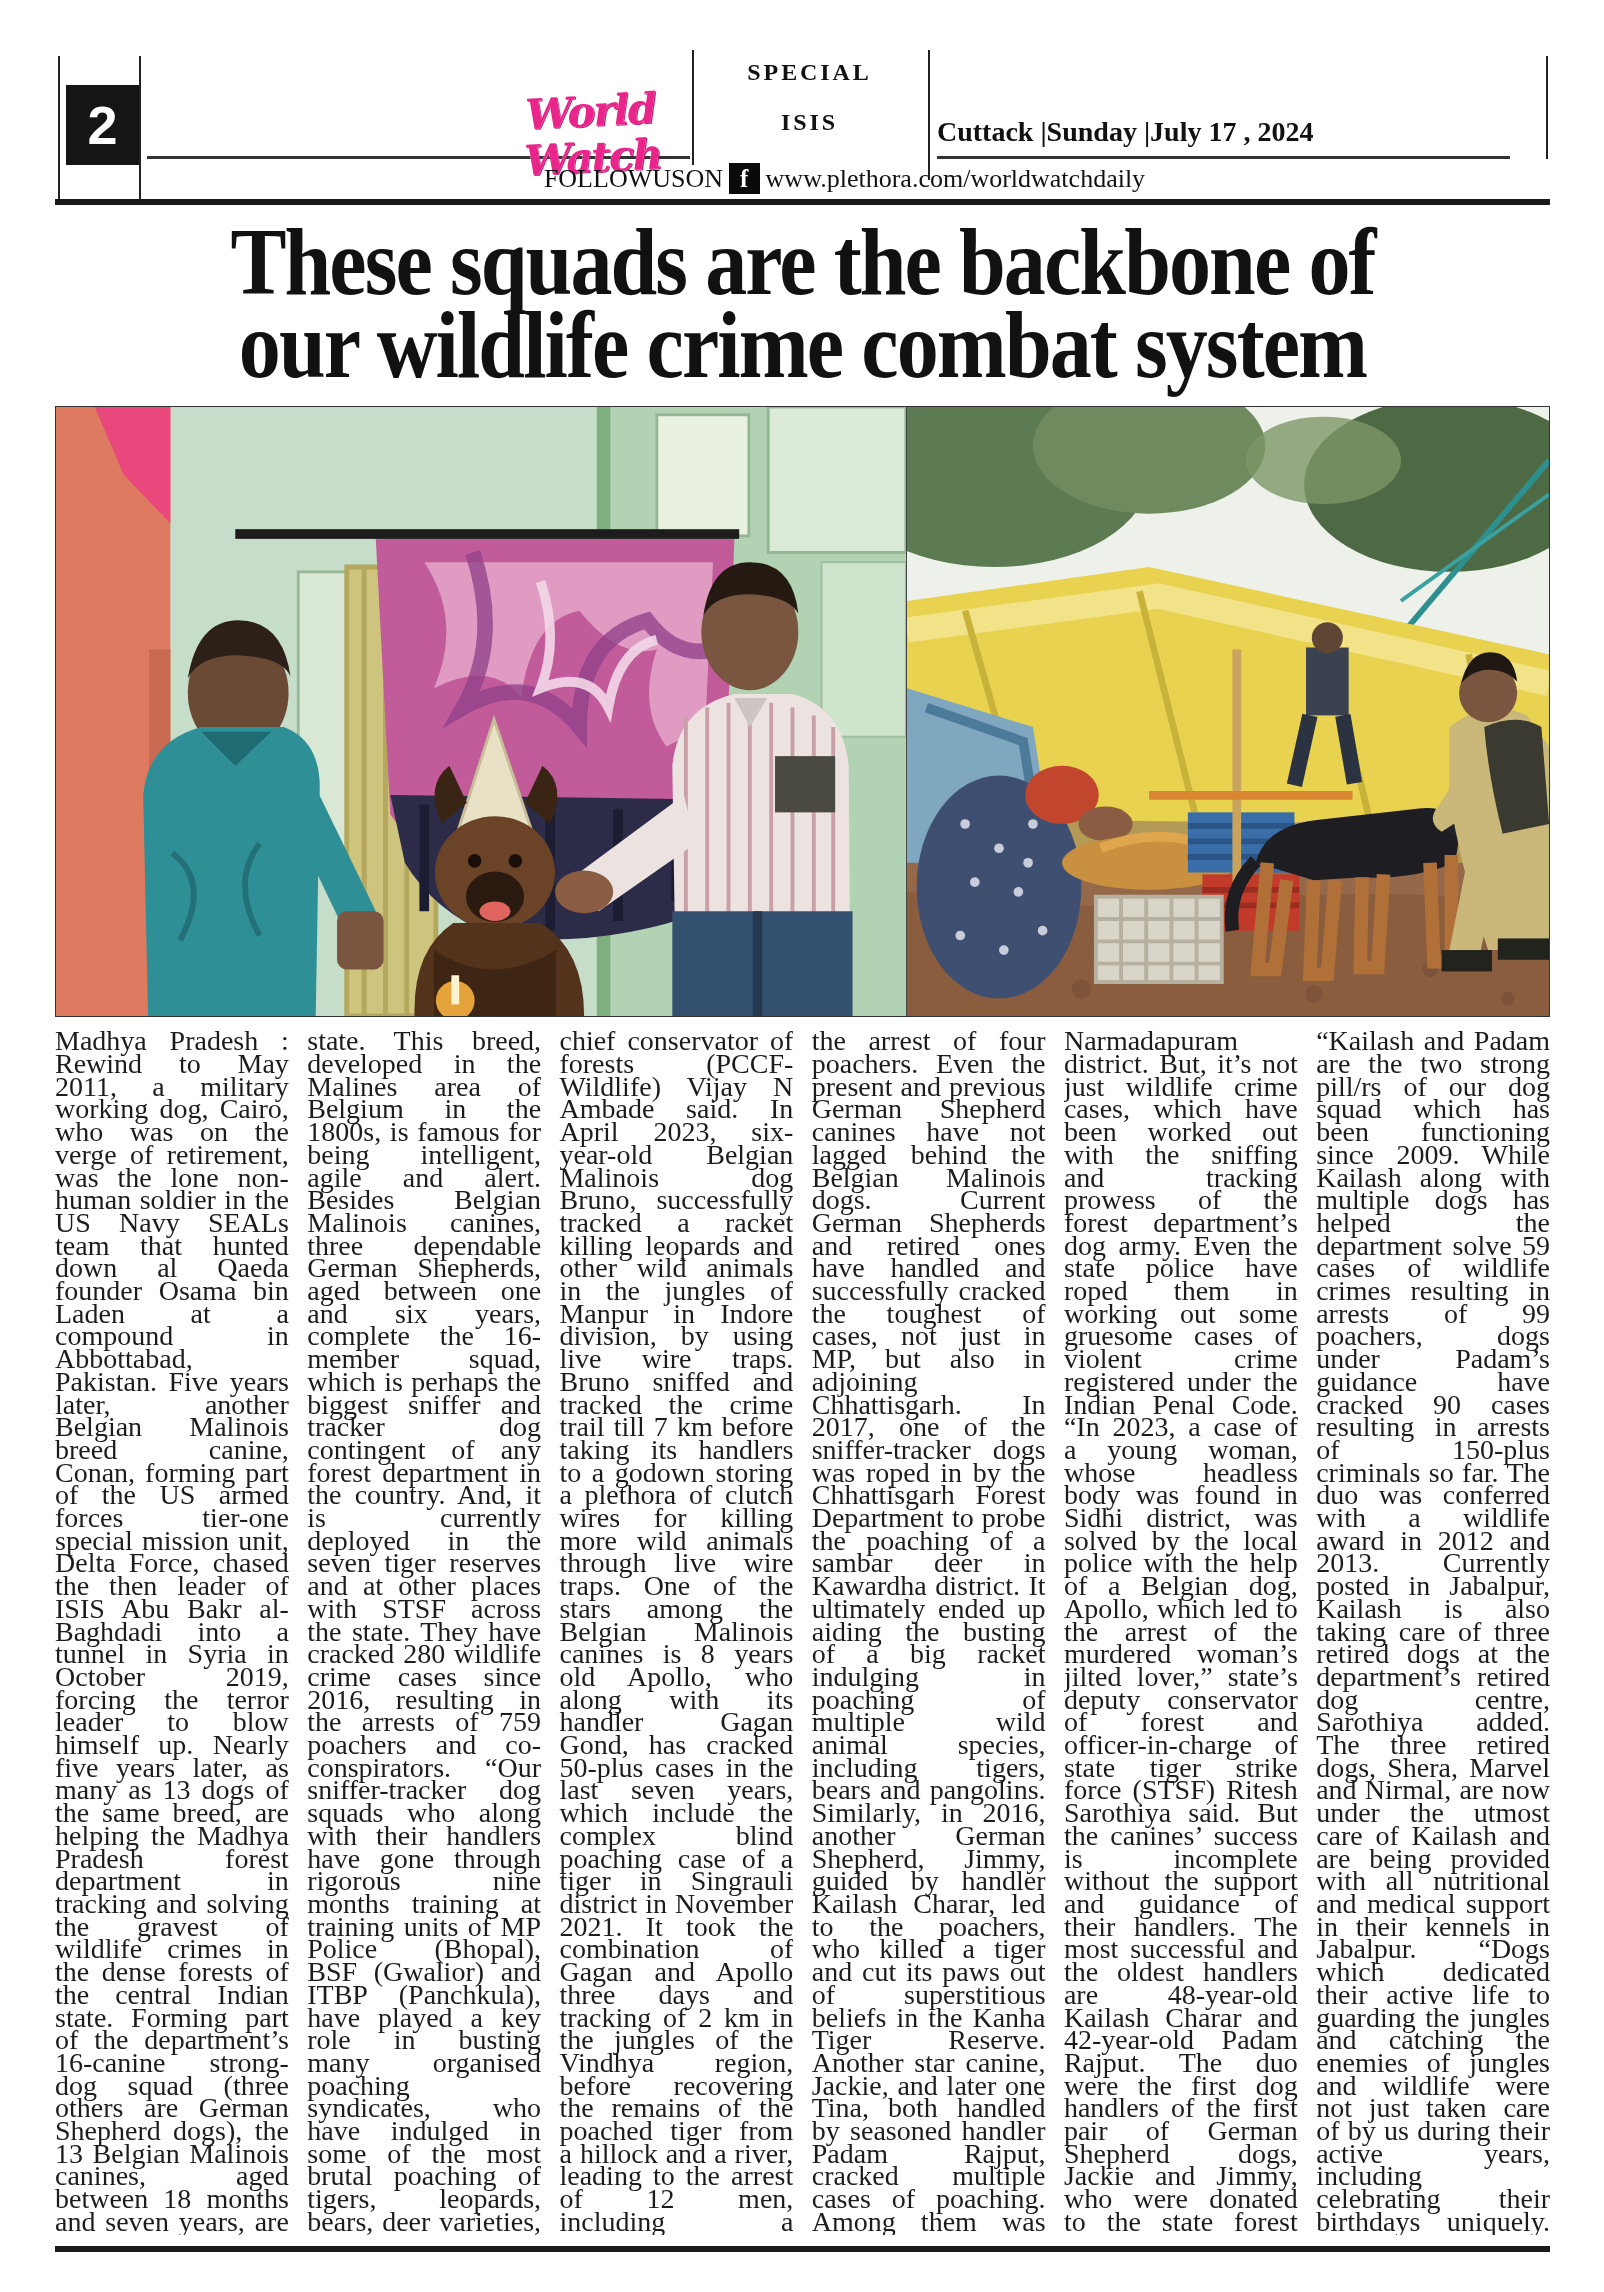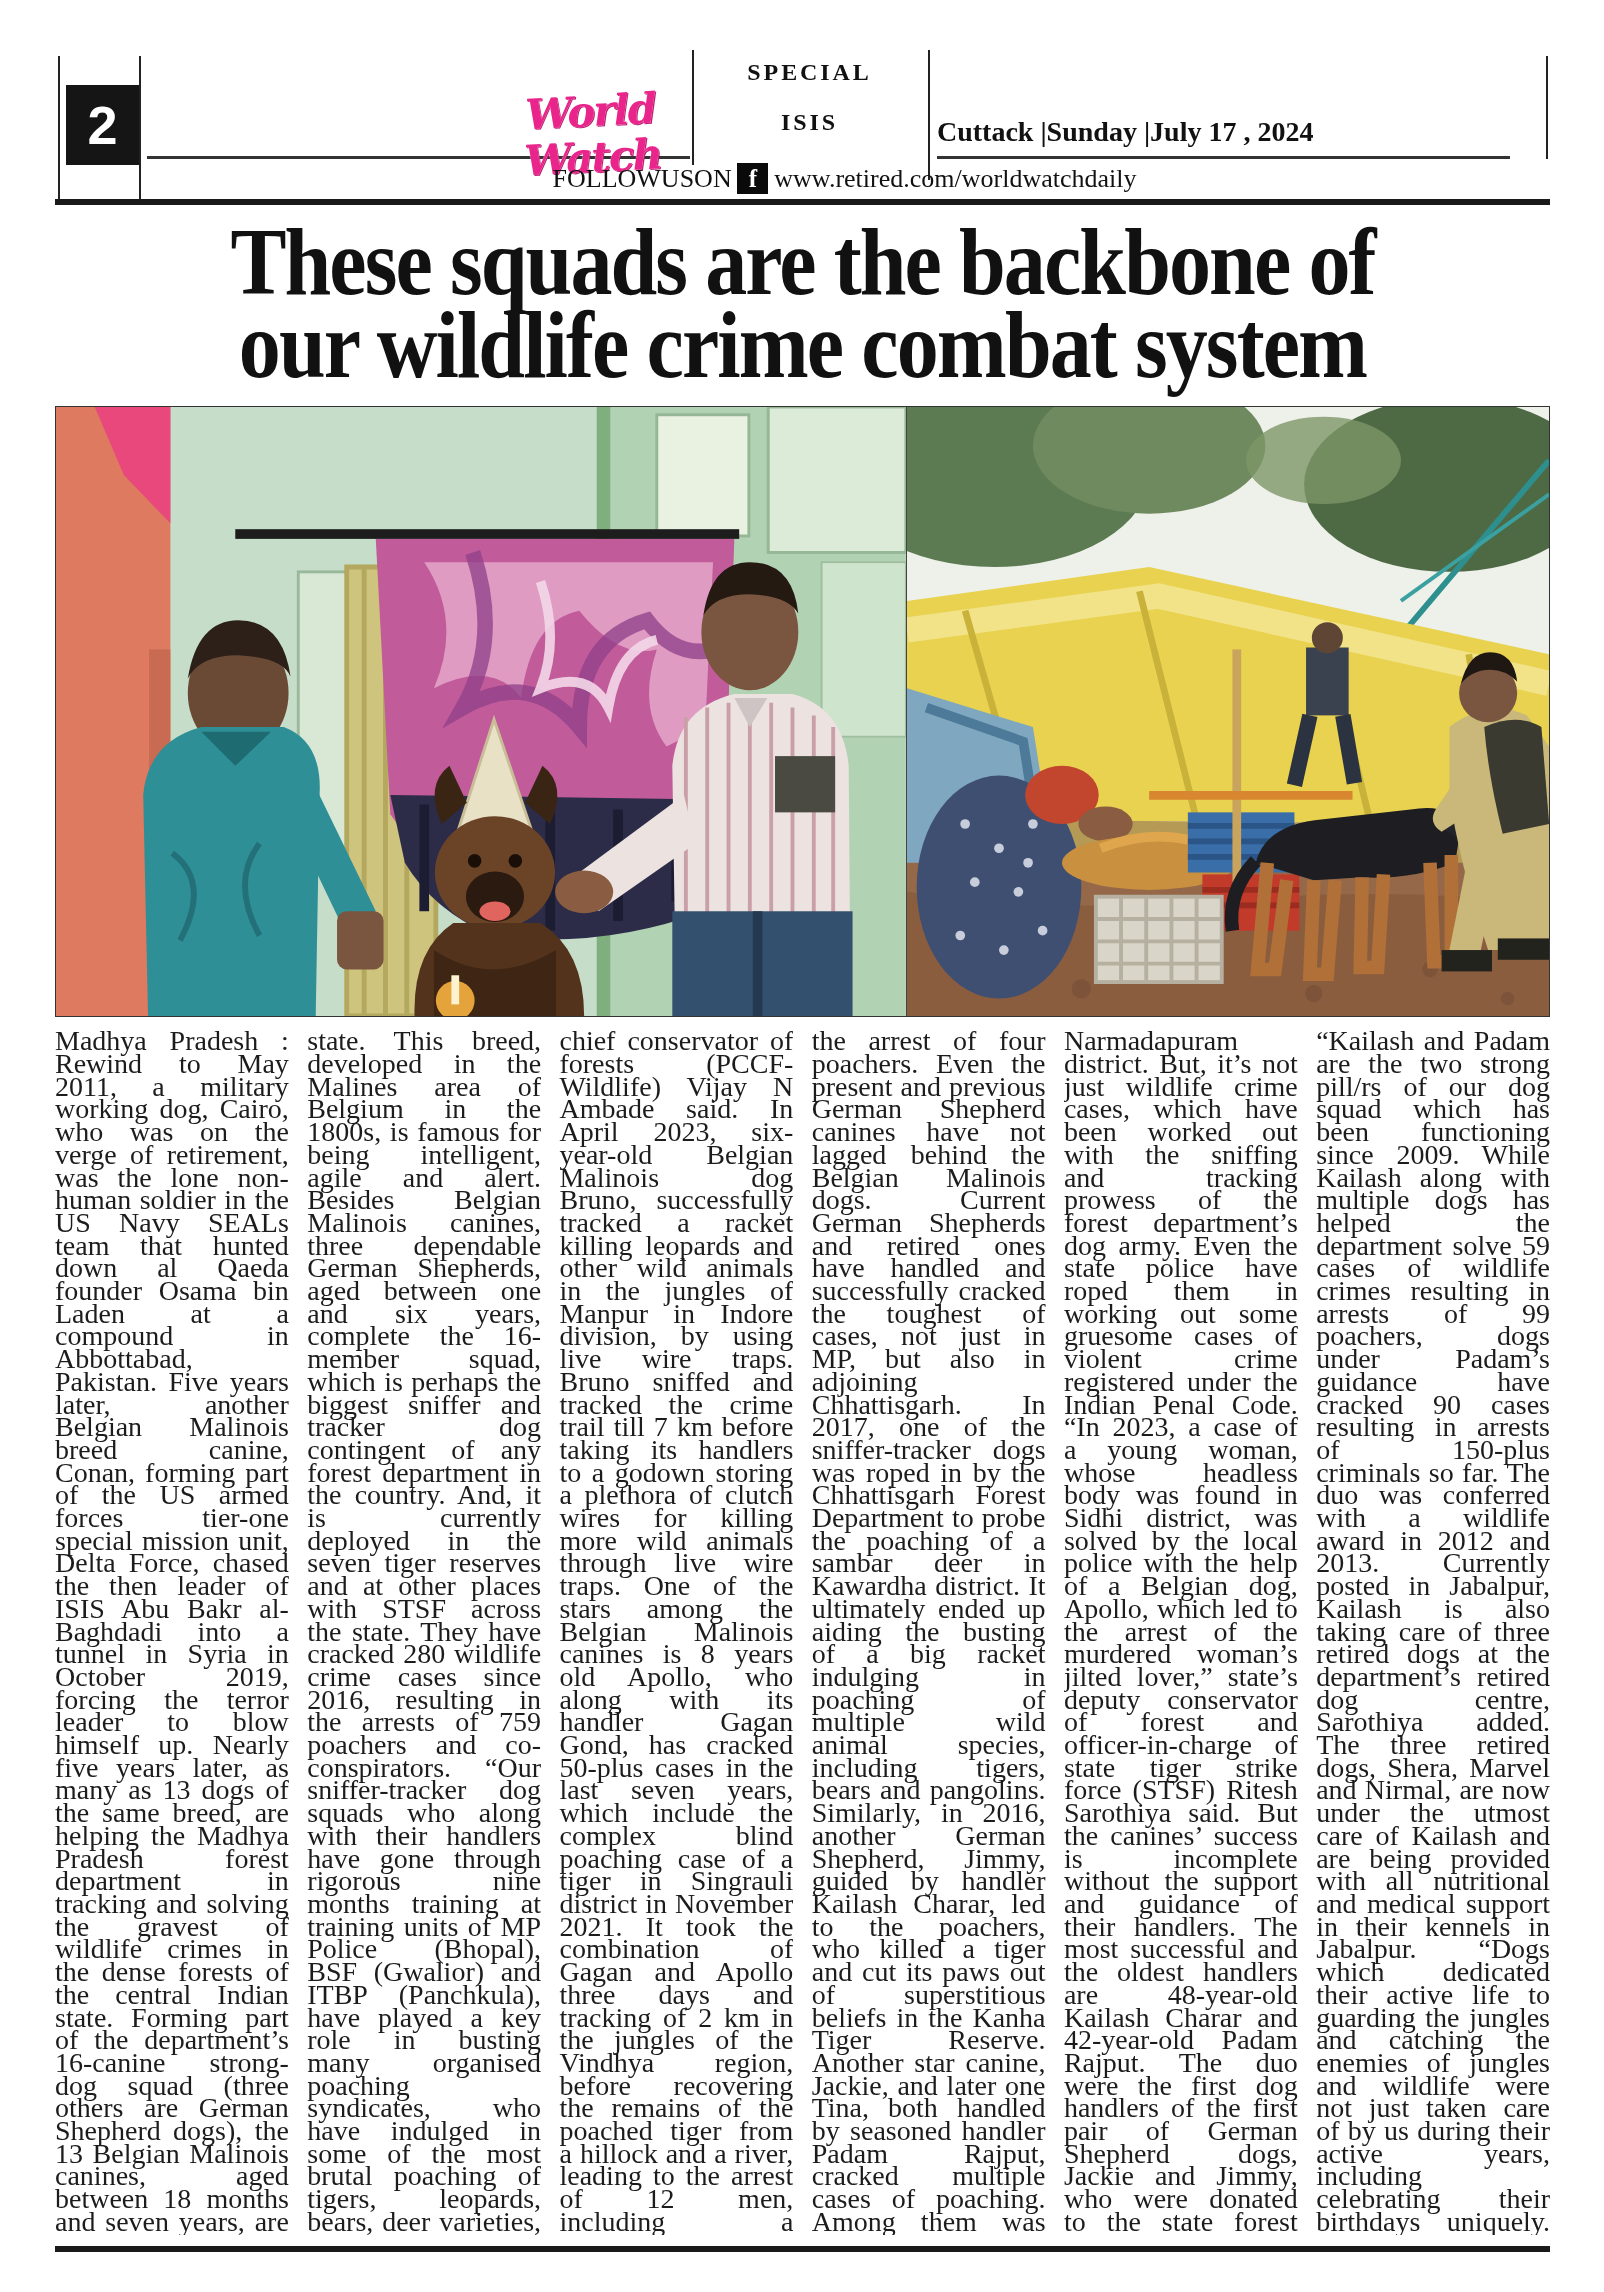--- a/index.html
+++ b/index.html
@@ -60,21 +60,21 @@
       <div>SPECIAL</div>
       <div>ISIS</div>
     </div>
     <div class="vrule" style="left:928px;top:50px;height:130px;"></div>
     <div class="dateline">Cuttack |Sunday |July 17 , 2024</div>
     <div class="hrule-thin" style="left:937px;top:156px;width:573px;"></div>
     <div class="vrule" style="left:1546px;top:56px;height:103px;"></div>
     <div class="followline">
       <span>FOLLOWUSON</span>
       <span class="fb-badge">f</span>
-      <span>www.retired.com/worldwatchdaily</span>
+      <span>www.plethora.com/worldwatchdaily</span>
     </div>
     <div class="rule-thick" style="top:199px;"></div>
   </div>
 
   <div class="headline">
     <div>These squads are the backbone of</div>
     <div>our wildlife crime combat system</div>
   </div>
 
   <div class="photos">

